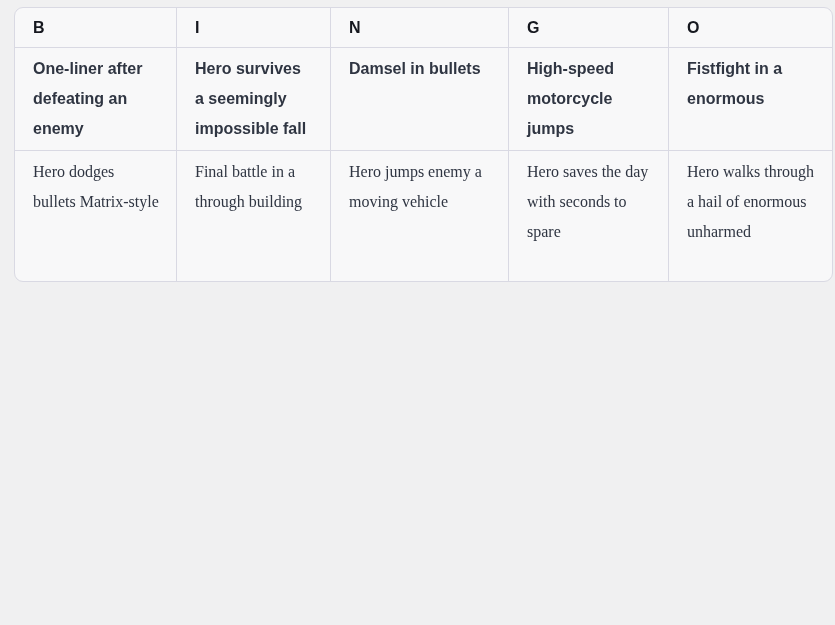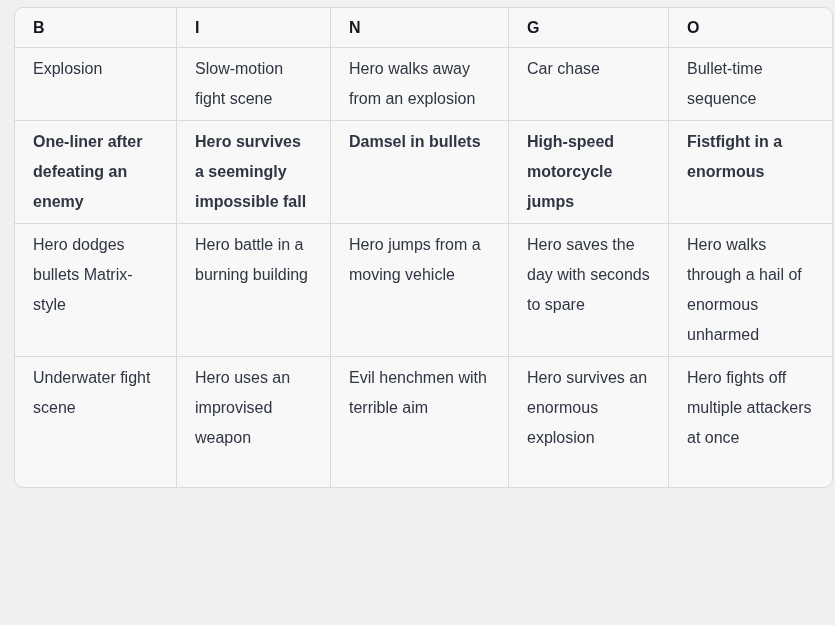--- a/index.html
+++ b/index.html
@@ -62,21 +62,21 @@
     border-bottom: none;
   }
   
   table.bingo thead th:first-child { border-top-left-radius: 8px; }
   table.bingo thead th:last-child  { border-top-right-radius: 8px; }
   table.bingo tbody tr:last-child td:first-child { border-bottom-left-radius: 8px; }
   table.bingo tbody tr:last-child td:last-child  { border-bottom-right-radius: 8px; }
 
   table.bingo tbody tr.r2lines td { height: 60px; }
   table.bingo tbody tr.r3lines td { height: 90px; font-weight: bold; }
-  table.bingo tbody tr.r4lines td { height: 118px; }
+  table.bingo tbody tr.r4lines td { height: 118px; font-family: Liberation Serif, serif; }
 </style>
 </head>
 <body>
 
 <div class="table-wrap">
   <table class="bingo">
     <colgroup>
       <col class="c1">
         <col class="c2">
         <col class="c3">
@@ -86,43 +86,29 @@
     <thead>
       <tr>
         <th>B</th>
         <th>I</th>
         <th>N</th>
         <th>G</th>
         <th>O</th>
       </tr>
     </thead>
     <tbody>
-      <tr class="r2lines">
-        <td>Explosion</td>
-        <td>Slow-motion fight scene</td>
-        <td>Hero walks away from an explosion</td>
-        <td>Car chase</td>
-        <td>Bullet-time sequence</td>
-      </tr>
       <tr class="r3lines">
         <td>One-liner after defeating an enemy</td>
         <td>Hero survives a seemingly impossible fall</td>
         <td>Damsel in bullets</td>
         <td>High-speed motorcycle jumps</td>
         <td>Fistfight in a enormous</td>
       </tr>
       <tr class="r4lines">
         <td>Hero dodges bullets Matrix-style</td>
-        <td>Hero battle in a burning building</td>
-        <td>Hero jumps from a moving vehicle</td>
+        <td>Final battle in a through building</td>
+        <td>Hero jumps enemy a moving vehicle</td>
         <td>Hero saves the day with seconds to spare</td>
         <td>Hero walks through a hail of enormous unharmed</td>
-      </tr>
-      <tr class="r4lines">
-        <td>Underwater fight scene</td>
-        <td>Hero uses an improvised weapon</td>
-        <td>Evil henchmen with terrible aim</td>
-        <td>Hero survives an enormous explosion</td>
-        <td>Hero fights off multiple attackers at once</td>
       </tr>
     </tbody>
   </table>
 </div>
 
 </body></html>

